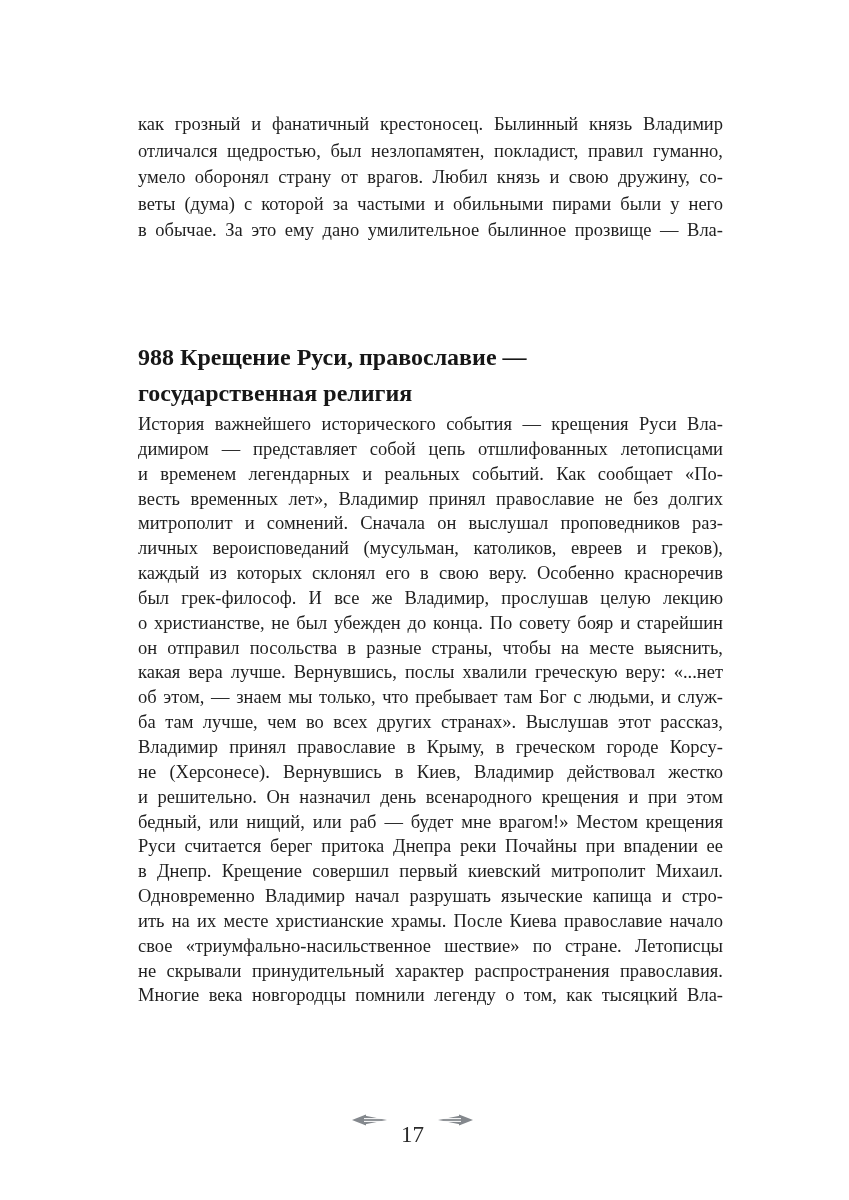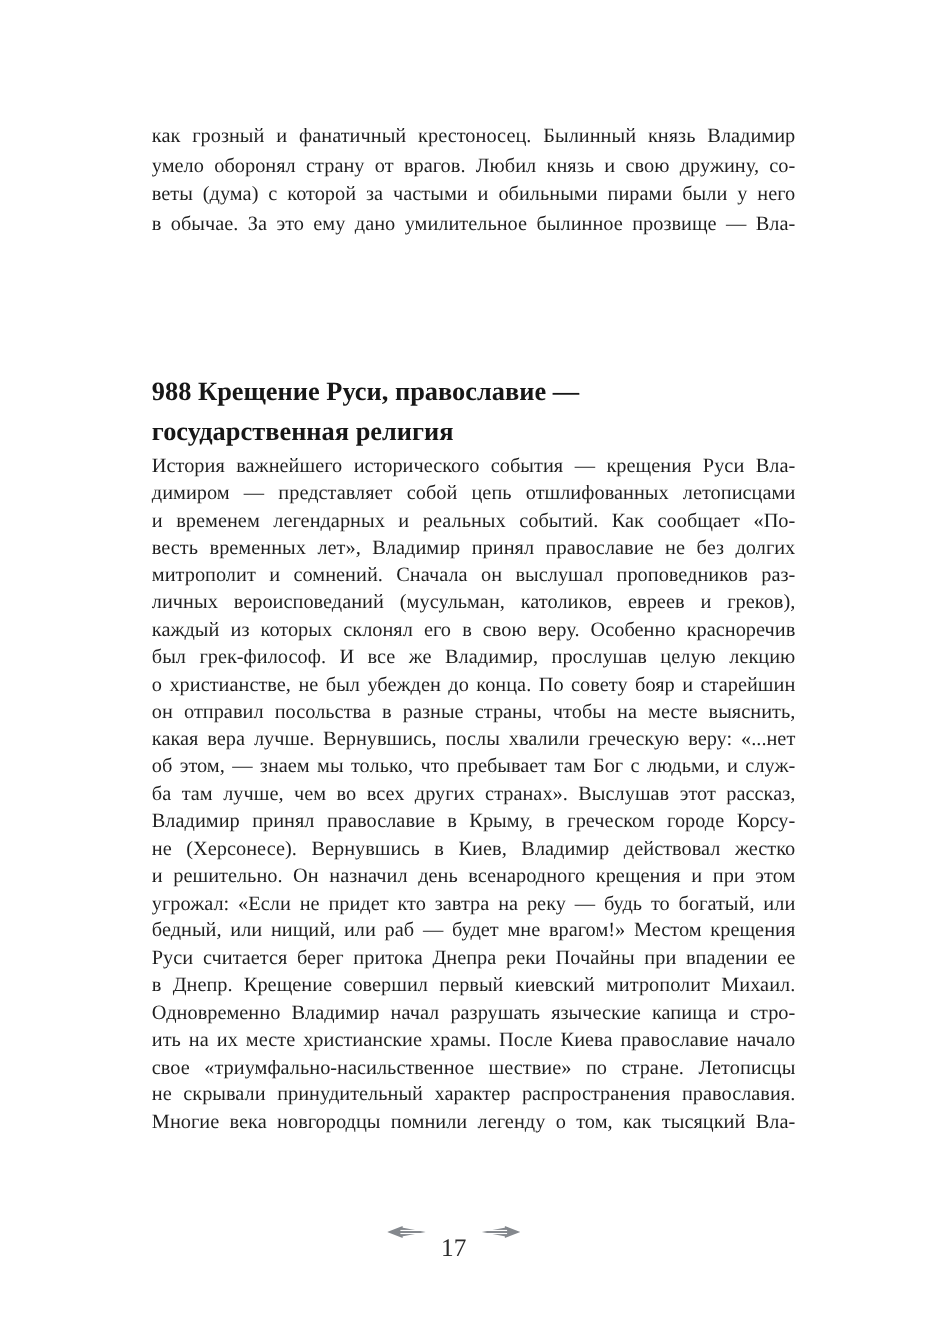--- a/index.html
+++ b/index.html
@@ -63,20 +63,21 @@
   .ornament .orn-stripe { fill: #ffffff; }
   .ornament.flip svg { transform: scaleX(-1); }
 </style>
 </head>
 <body>
 
 <div class="page">
 
   <div class="block intro">
       <div class="tl">как грозный и фанатичный крестоносец. Былинный князь Владимир</div>
+      <div class="tl">отличался щедростью, был незлопамятен, покладист, правил гуманно,</div>
       <div class="tl">умело оборонял страну от врагов. Любил князь и свою дружину, со-</div>
       <div class="tl">веты (дума) с которой за частыми и обильными пирами были у него</div>
       <div class="tl">в обычае. За это ему дано умилительное былинное прозвище — Вла-</div>
     </div>
 
   <h1 class="block heading no-justify" style="margin:0;">
       <div class="tl">988 Крещение Руси, православие —</div>
       <div class="tl">государственная религия</div>
     </h1>
 
@@ -90,21 +91,20 @@
       <div class="tl">каждый из которых склонял его в свою веру. Особенно красноречив</div>
       <div class="tl">был грек-философ. И все же Владимир, прослушав целую лекцию</div>
       <div class="tl">о христианстве, не был убежден до конца. По совету бояр и старейшин</div>
       <div class="tl">он отправил посольства в разные страны, чтобы на месте выяснить,</div>
       <div class="tl">какая вера лучше. Вернувшись, послы хвалили греческую веру: «...нет</div>
       <div class="tl">об этом, — знаем мы только, что пребывает там Бог с людьми, и служ-</div>
       <div class="tl">ба там лучше, чем во всех других странах». Выслушав этот рассказ,</div>
       <div class="tl">Владимир принял православие в Крыму, в греческом городе Корсу-</div>
       <div class="tl">не (Херсонесе). Вернувшись в Киев, Владимир действовал жестко</div>
       <div class="tl">и решительно. Он назначил день всенародного крещения и при этом</div>
-      <div class="tl">угрожал: «Если не придет кто завтра на реку — будь то богатый, или</div>
       <div class="tl">бедный, или нищий, или раб — будет мне врагом!» Местом крещения</div>
       <div class="tl">Руси считается берег притока Днепра реки Почайны при впадении ее</div>
       <div class="tl">в Днепр. Крещение совершил первый киевский митрополит Михаил.</div>
       <div class="tl">Одновременно Владимир начал разрушать языческие капища и стро-</div>
       <div class="tl">ить на их месте христианские храмы. После Киева православие начало</div>
       <div class="tl">свое «триумфально-насильственное шествие» по стране. Летописцы</div>
       <div class="tl">не скрывали принудительный характер распространения православия.</div>
       <div class="tl">Многие века новгородцы помнили легенду о том, как тысяцкий Вла-</div>
     </div>
 

